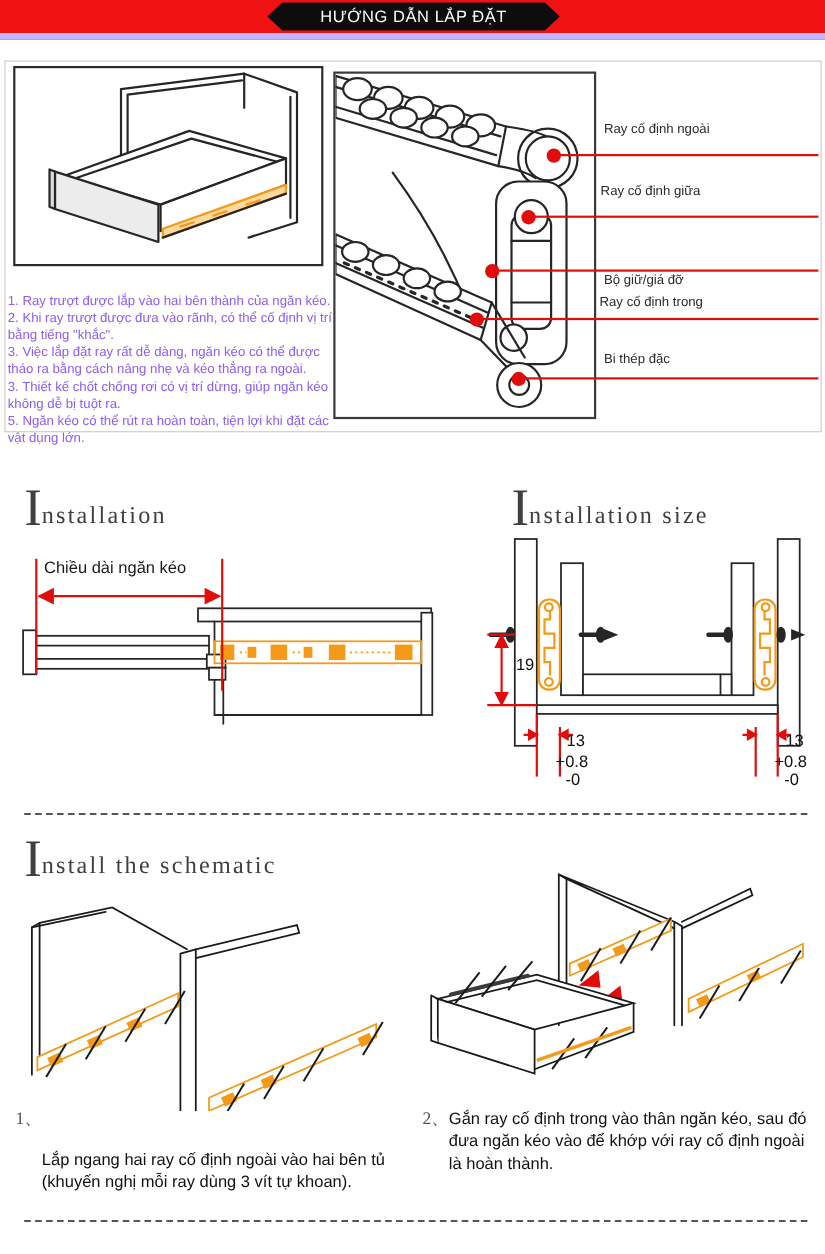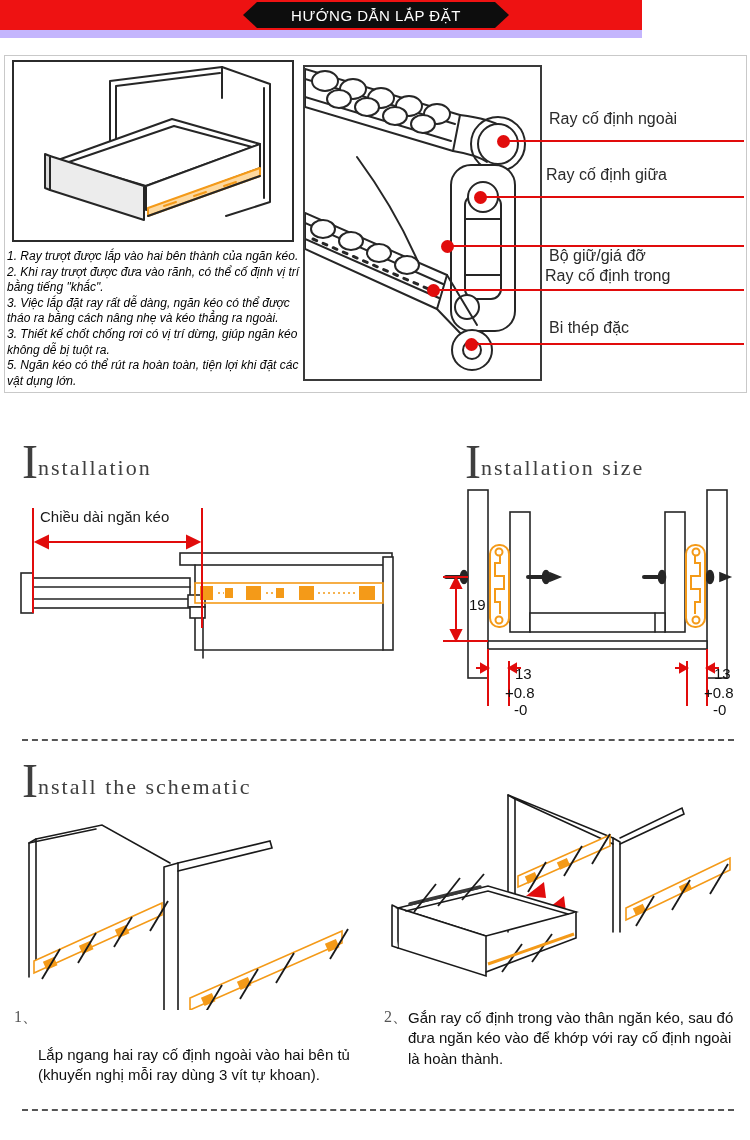--- a/index.html
+++ b/index.html
@@ -2,33 +2,33 @@
 <html style="--accent: #e10c0c; --rail: #f49a18; --ink: #262626; --banner: #ee1212; --ribbon: #0d0d0d;"><head>
 <meta charset="utf-8">
 <style>
   :root{
     --accent:#e10c0c; --rail:#f49a18; --ink:#262626; --banner:#ee1212; --ribbon:#0d0d0d;
   }
   html,body{margin:0;padding:0;background:#fff;}
   .page{position:relative;width:750px;height:1140px;background:#fff;overflow:hidden;
         font-family:"Liberation Sans","DejaVu Sans",sans-serif;color:#111;}
   
-  .banner{position:absolute;left:0;top:0;width:642px;height:30px;background:var(--banner);
-          border-bottom:8px solid #c4b5fd;}
+  .banner{position:absolute;left:0;top:0;width:750px;height:30px;background:var(--banner);
+          border-bottom:6px solid #c4b5fd;}
   .ribbon{position:absolute;left:243px;top:2px;width:266px;height:26px;background:var(--ribbon);
           clip-path:polygon(14px 0,calc(100% - 14px) 0,100% 50%,calc(100% - 14px) 100%,14px 100%,0 50%);
           display:flex;align-items:center;justify-content:center;}
   .ribbon span{color:#fff;font-size:15px;letter-spacing:.5px;}
   
   .outer-frame{position:absolute;left:4px;top:55px;width:741px;height:336px;border:1px solid #c9c9c9;}
   .box{position:absolute;background:#fff;}
   .drawer-box{left:12px;top:60px;width:278px;height:178px;border:2px solid #2b2b2b;}
   .slide-box{left:303px;top:65px;width:235px;height:312px;border:2px solid #3a3a3a;}
-  .notes{position:absolute;left:7px;top:249px;width:298px;font-size:12px;line-height:1.3;color:#000000;font-style:italic;}
-  .callout-label{position:absolute;font-size:16px;color:#2a2a2a;white-space:nowrap;}
+  .notes{position:absolute;left:7px;top:266px;width:298px;font-size:12px;line-height:1.3;color:#8b5cf6;}
+  .callout-label{position:absolute;font-size:12px;color:#2a2a2a;white-space:nowrap;}
   .leader{position:absolute;height:2px;background:var(--accent);}
   .dot{position:absolute;width:13px;height:13px;border-radius:50%;background:var(--accent);}
   
   .heading{position:absolute;display:flex;align-items:flex-end;color:#3f3f3f;
            font-family:"Liberation Serif","DejaVu Serif",serif;}
   .heading .init{font-size:48px;line-height:.78;}
   .heading .rest{font-size:22px;letter-spacing:2px;line-height:1;padding-bottom:1px;}
   .h-install{left:22px;top:443px;}
   .h-size{left:465px;top:443px;}
   .h-schem{left:22px;top:762px;}

